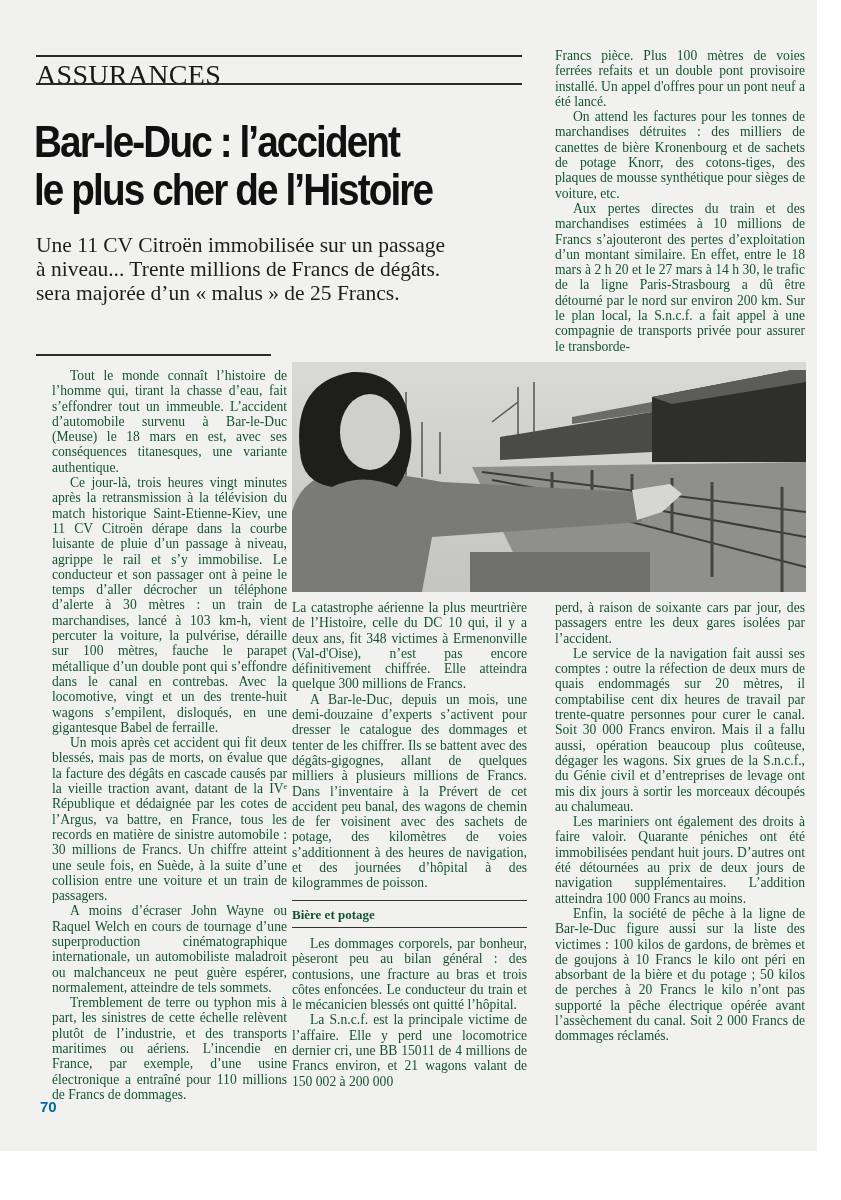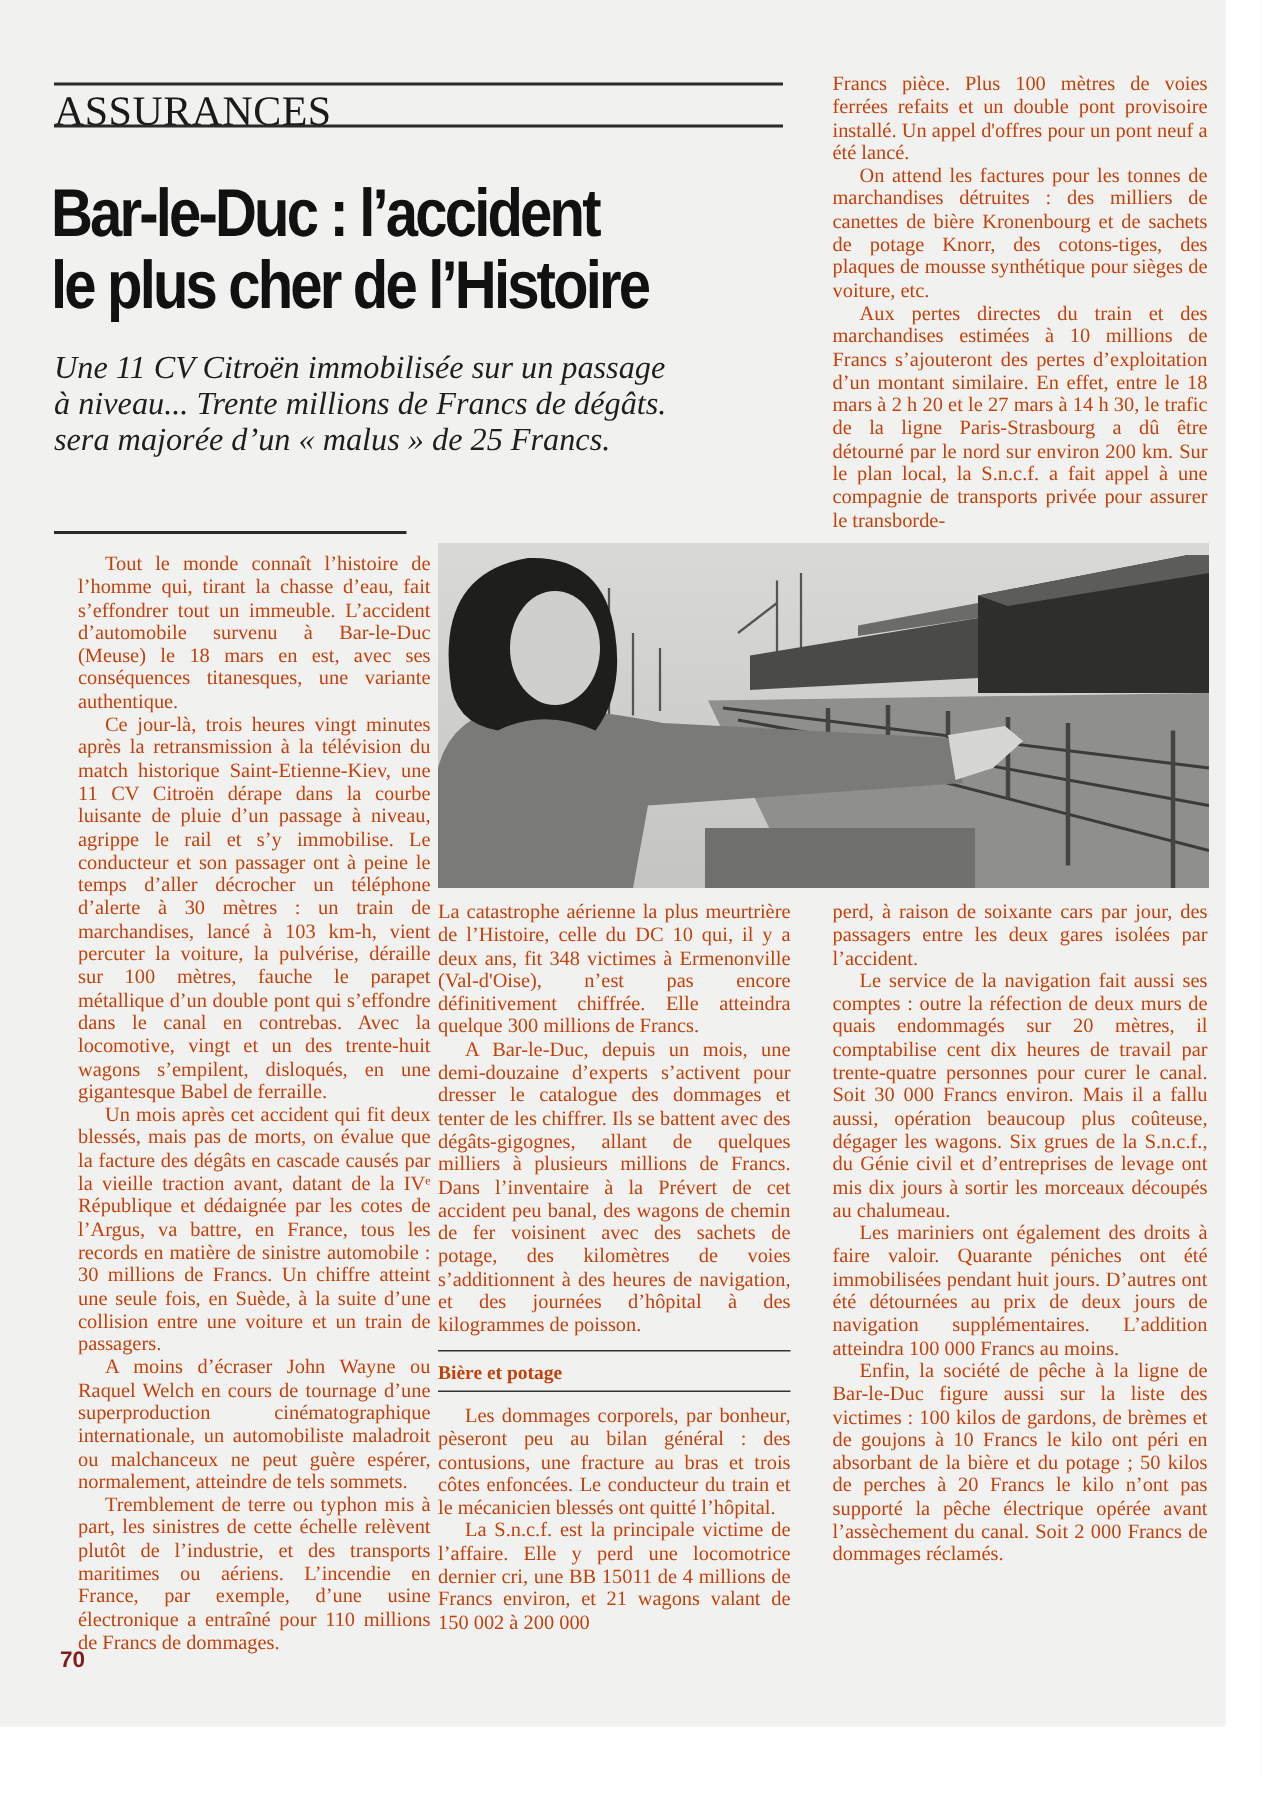--- a/index.html
+++ b/index.html
@@ -20,43 +20,43 @@
     position: absolute; left: 34px; top: 118px; width: 480px;
     font-family: "Liberation Sans", sans-serif; font-weight: bold;
     font-size: 45px; line-height: 48px; letter-spacing: -2.2px; color: #111;
     transform: scaleX(0.86); transform-origin: left top; white-space: nowrap;
   }
   .headline div { display: block; }
   .deck {
     position: absolute; left: 36px; top: 233px; width: 480px;
     font-family: "Liberation Serif", serif; font-size: 21.5px; line-height: 24px; color: #1e1e1e;
   }
-  .deck div { white-space: nowrap; font-style: italic; }
+  .deck div { white-space: nowrap; }
   .col {
     position: absolute; font-family: "Liberation Serif", serif; font-size: 13.6px;
-    line-height: 15.3px; text-align: justify; color: #c2410c;
+    line-height: 15.3px; text-align: justify; color: #14532d;
   }
   .col p { margin: 0; text-indent: 18px; }
   .col p.noindent { text-indent: 0; }
   .col-left { left: 52px; top: 368px; width: 235px; }
   .col-mid { left: 292px; top: 600px; width: 235px; }
   .col-right-top { left: 555px; top: 48px; width: 250px; }
   .col-right-bot { left: 555px; top: 600px; width: 250px; }
   .subhead {
     font-family: Liberation Serif, serif; font-weight: bold; font-size: 13px;
     border-top: 1.5px solid #333; border-bottom: 1.5px solid #333;
     padding: 6px 0 5px 0; margin: 9px 0 8px 0; text-indent: 0;
   }
   .photo {
     position: absolute; left: 292px; top: 362px; width: 514px; height: 230px;
     background: #b9b9b6; overflow: hidden;
   }
   .folio {
     position: absolute; left: 40px; top: 1098px; font-family: "Liberation Sans", sans-serif;
-    font-weight: bold; font-size: 15px; color: #7f1d1d;
+    font-weight: bold; font-size: 15px; color: #0369a1;
   }
 </style>
 </head>
 <body>
 
 <div class="paper">
 
   <div class="rule" style="left:36px; top:55px; width:486px;"></div>
   <div class="rubric">ASSURANCES</div>
   <div class="rule" style="left:36px; top:83px; width:486px;"></div>

